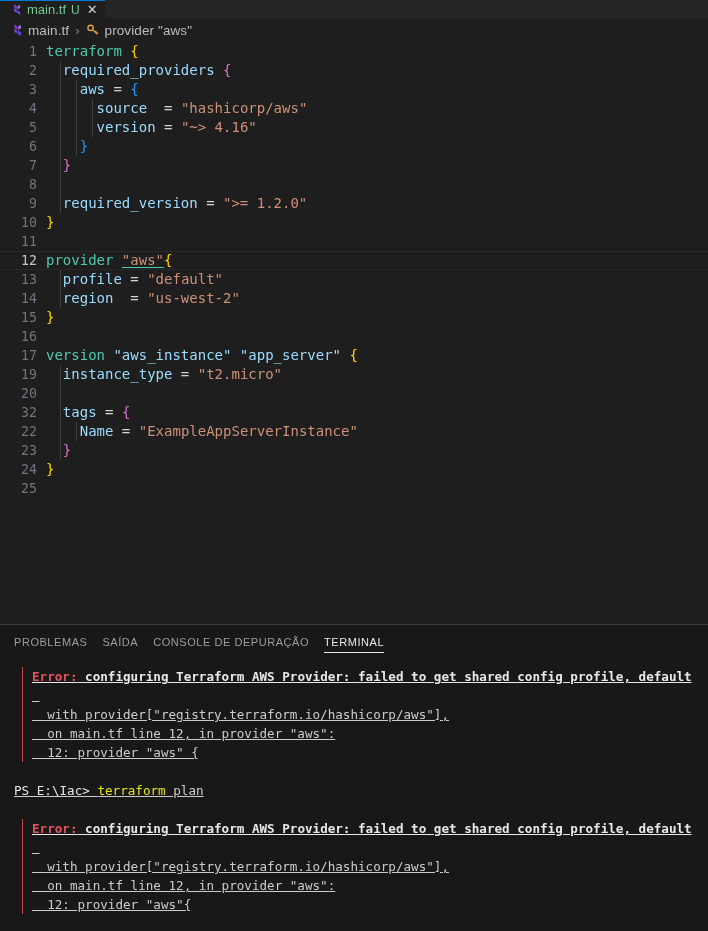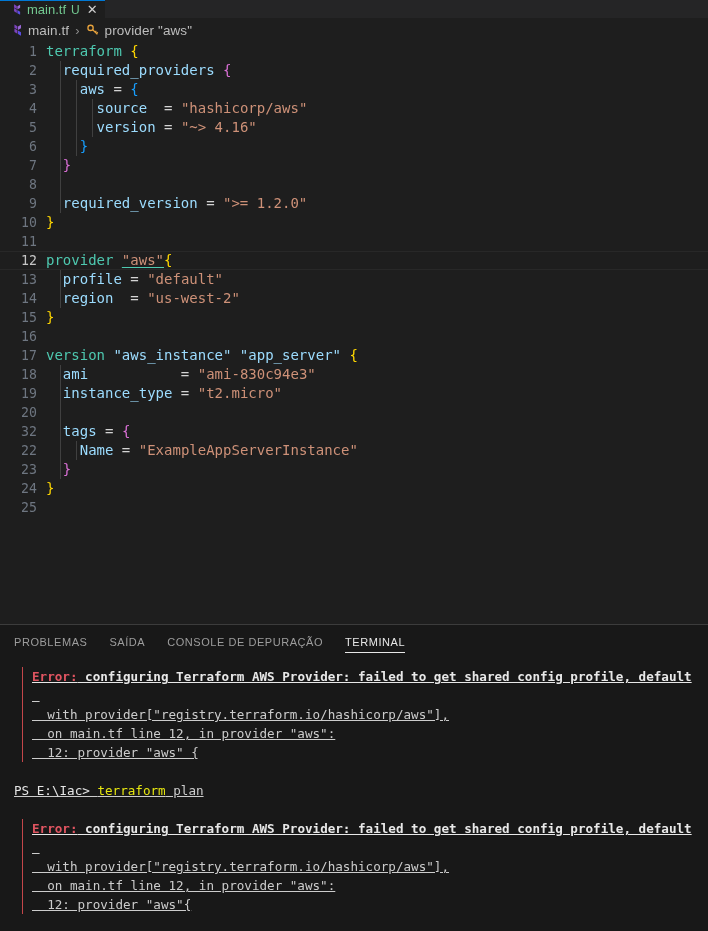--- a/index.html
+++ b/index.html
@@ -89,21 +89,21 @@
     background: #3c3c3c;
   }
   .panel {
     position: absolute; top: 625px; left: 0; width: 708px; height: 306px;
     background: #181818;
   }
   .panel-header {
     position: relative; height: 34px; display: flex; align-items: center;
     padding-left: 14px; background: #181818;
   }
-  .ptabs { display: flex; align-items: center; gap: 22px; height: 34px; }
+  .ptabs { display: flex; align-items: center; gap: 15px; height: 34px; }
   .ptab {
     font-size: 11px; letter-spacing: .55px; color: #9d9d9d;
     text-transform: uppercase; height: 34px;
     display: flex; align-items: center; position: relative;
     font-family: "Liberation Sans", sans-serif;
   }
   .ptab.active { color: #e7e7e7; }
   .ptab.active::after {
     content: ""; position: absolute; left: 0; right: 0; bottom: 6px;
     height: 1px; background: #e7e7e7;
@@ -290,27 +290,20 @@
     </div>
     <div class="crow">
       <span class="lnum">16</span>
       <span class="guides"></span>
       <span class="code"></span>
     </div>
     <div class="crow">
       <span class="lnum">17</span>
       <span class="guides"></span>
       <span class="code"><span class="k">version </span><span class="lbl">"aws_instance" "app_server"</span><span class="op"> </span><span class="b1">{</span></span>
-    </div>
-    <div class="crow">
-      <span class="lnum">18</span>
-      <span class="guides">
-        <span class="g" style="left: 14px;"></span>
-      </span>
-      <span class="code"><span class="op">  </span><span class="at">ami</span><span class="op">           = </span><span class="st">"ami-830c94e3"</span></span>
     </div>
     <div class="crow">
       <span class="lnum">19</span>
       <span class="guides">
         <span class="g" style="left: 14px;"></span>
       </span>
       <span class="code"><span class="op">  </span><span class="at">instance_type</span><span class="op"> = </span><span class="st">"t2.micro"</span></span>
     </div>
     <div class="crow">
       <span class="lnum">20</span>

